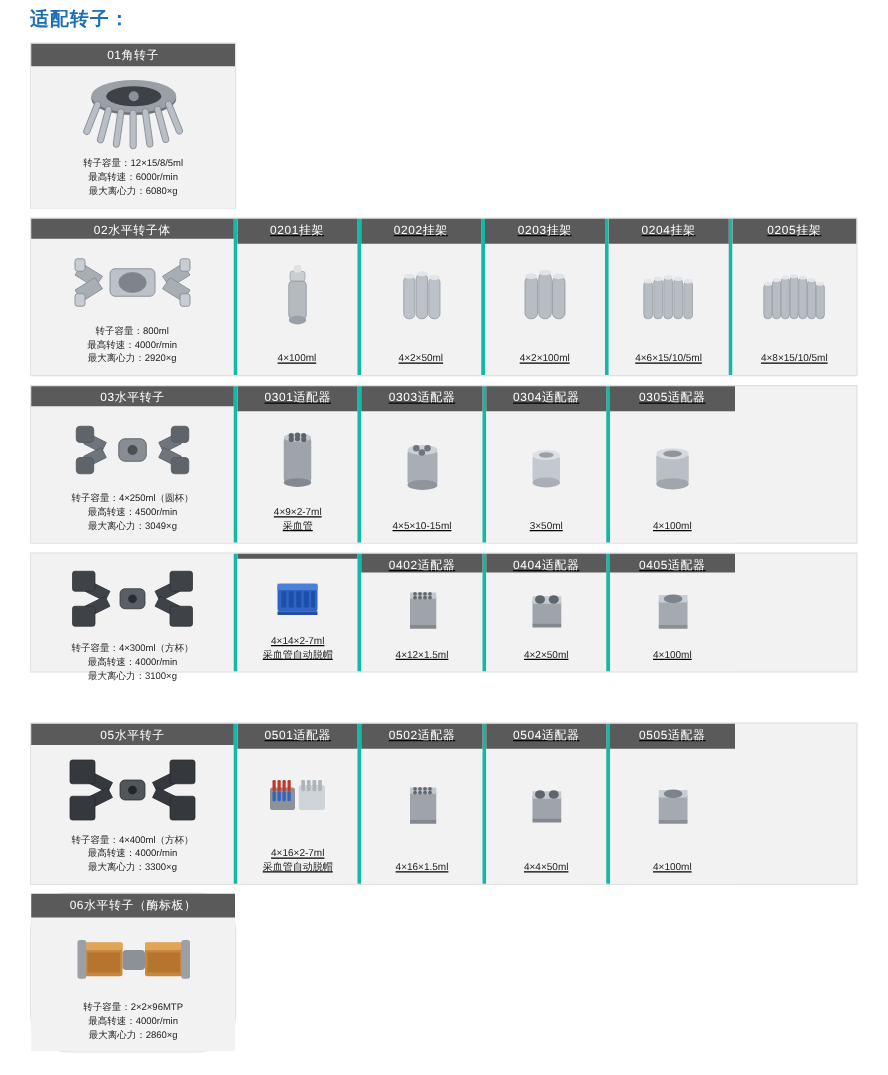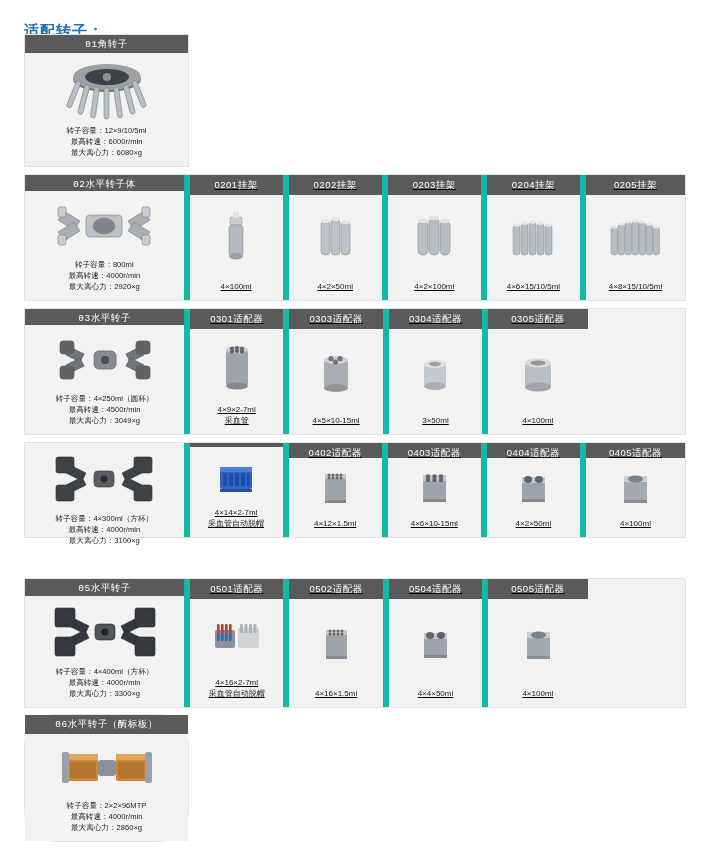--- a/index.html
+++ b/index.html
@@ -10,62 +10,62 @@
     font-family: "Liberation Sans", sans-serif;
   }
   #page {
     position: relative;
     width: 710px; height: 860px;
     background: #fff;
     overflow: hidden;
   }
   .page-title {
     position: absolute;
-    left: 24px; top: 22px;
+    left: 24px; top: 6px;
     font-size: 15px;
     font-weight: bold;
     color: #1a6fb5;
     letter-spacing: 1px;
     font-family: Liberation Serif, serif;
   }
   .section {
     position: absolute;
     left: 24px;
     width: 662px;
     background: #f2f2f2;
     border: 1px solid #e2e2e2;
   }
   .section.narrow { width: 165px; }
   .row {
     display: flex;
     align-items: stretch;
   }
   .col {
-    border-right: 6px solid #14b8a6;
+    border-right: 3px solid #14b8a6;
     background: #f2f2f2;
     display: flex;
     flex-direction: column;
     align-items: center;
   }
   .col:last-child { border-right: none; }
   .col-main { width: 165px; }
   .col-sub { width: 99.4px; text-decoration: underline; }
   .hdr {
     width: 100%;
     height: 20px;
     background: #5a5a5a;
     color: #ffffff;
     font-size: 9.5px;
     line-height: 20px;
     text-align: center;
     letter-spacing: 0.5px;
     white-space: nowrap;
     overflow: hidden;
   }
-  .hdr.main { background: #5a5a5a; font-family: Liberation Mono, monospace; }
+  .hdr.main { background: #5a5a5a; }
   .pic {
     flex: 1 1 auto;
     width: 100%;
     display: flex;
     align-items: center;
     justify-content: center;
     padding: 6px 2px 2px 2px;
   }
   .caption {
     width: 100%;
@@ -103,21 +103,21 @@
               <rect x="28" y="22" width="5" height="28" rx="2.3" transform="rotate(22 30 26)"></rect>
               <rect x="37" y="26" width="5" height="30" rx="2.3" transform="rotate(15 39 30)"></rect>
               <rect x="47" y="28" width="5" height="31" rx="2.3" transform="rotate(8 49 32)"></rect>
               <rect x="57" y="29" width="5" height="31" rx="2.3"></rect>
               <rect x="67" y="28" width="5" height="31" rx="2.3" transform="rotate(-8 69 32)"></rect>
               <rect x="77" y="26" width="5" height="30" rx="2.3" transform="rotate(-15 79 30)"></rect>
               <rect x="86" y="22" width="5" height="28" rx="2.3" transform="rotate(-22 88 26)"></rect>
             </g>
           </svg>
         </div>
-        <div class="caption main">转子容量：12×9/10/5ml
+        <div class="caption main">转子容量：12×15/8/5ml
 最高转速：6000r/min
 最大离心力：6080×g</div>
       </div>
     </div>
   </div>
 
   <div class="section" style="top:174px;height:127px;">
     <div class="row" style="height:100%">
       <div class="col col-main" style="height:100%">
         <div class="hdr main">02水平转子体</div>
@@ -397,39 +397,20 @@
                 <circle cx="20" cy="14" r="1.5"></circle>
                 <circle cx="24" cy="14" r="1.5"></circle>
                 <circle cx="28" cy="14" r="1.5"></circle>
             </g>
             <rect x="12" y="36" width="21" height="3" fill="#84898f"></rect>
           </svg>
         </div>
         <div class="caption">4×12×1.5ml</div>
       </div>
 
-      <div class="col col-sub" style="height:100%">
-        <div class="hdr">0403适配器</div>
-        <div class="pic">
-          <svg width="44" height="50" viewBox="0 0 44 50">
-            <rect x="11" y="14" width="23" height="23" rx="2" fill="#9ea4aa"></rect>
-            <rect x="11" y="11" width="23" height="6" fill="#c4cacf"></rect>
-            <g fill="#61676d">
-              <circle cx="16" cy="12.5" r="2.3"></circle>
-                <circle cx="22.5" cy="12.5" r="2.3"></circle>
-                <circle cx="29" cy="12.5" r="2.3"></circle>
-              <circle cx="16" cy="16" r="2.3"></circle>
-                <circle cx="22.5" cy="16" r="2.3"></circle>
-                <circle cx="29" cy="16" r="2.3"></circle>
-            </g>
-            <rect x="11" y="35" width="23" height="3" fill="#83888e"></rect>
-          </svg>
-        </div>
-        <div class="caption">4×6×10-15ml</div>
-      </div>
 
       <div class="col col-sub" style="height:100%">
         <div class="hdr">0404适配器</div>
         <div class="pic">
           <svg width="44" height="50" viewBox="0 0 44 50">
             <rect x="11" y="16" width="23" height="21" rx="2" fill="#9ea4aa"></rect>
             <rect x="11" y="13" width="23" height="6" fill="#c4cacf"></rect>
             <g fill="#5f656b">
               <ellipse cx="17" cy="15.5" rx="4" ry="3.4"></ellipse>
               <ellipse cx="28" cy="15.5" rx="4" ry="3.4"></ellipse>

